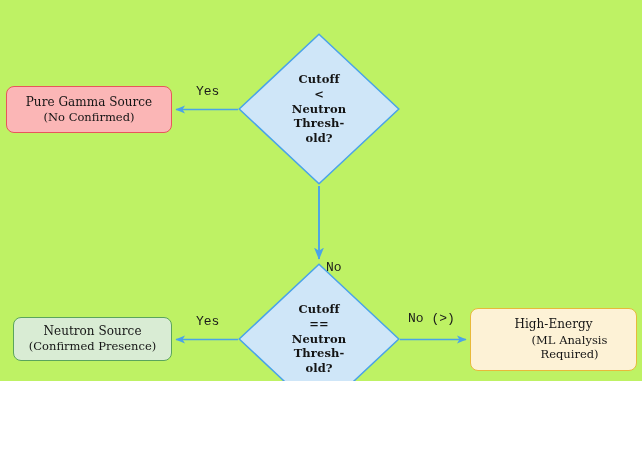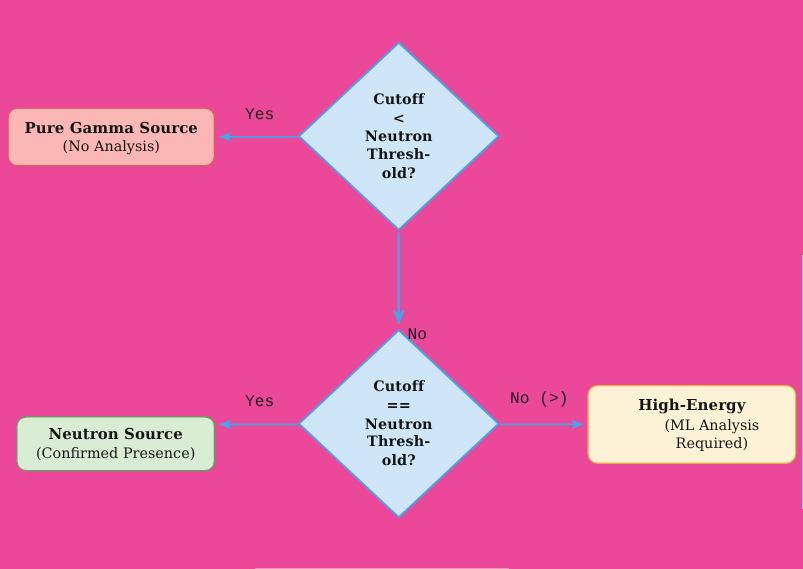--- a/index.html
+++ b/index.html
@@ -3,22 +3,22 @@
 <meta charset="utf-8">
 <style>
   html, body {
     margin: 0;
     padding: 0;
     background: #ffffff;
   }
   #canvas {
     position: relative;
     width: 642px;
-    height: 455px;
-    background: #ec4899;
+    height: 381px;
+    background: #bef264;
     overflow: hidden;
     font-family: "DejaVu Serif", "Liberation Serif", serif;
   }
 
   
   .diamond {
     position: absolute;
     width: 162px;
     height: 152px;
   }
@@ -56,21 +56,21 @@
     display: flex;
     flex-direction: column;
     align-items: center;
     justify-content: center;
     text-align: center;
     line-height: 1.26;
     color: #141414;
     font-family: "DejaVu Serif", "Liberation Serif", serif;
   }
   .box .l1 {
-    font-weight: bold;
+    font-weight: normal;
     font-size: 12px;
     letter-spacing: 0.05px;
     text-align: center;
   }
   .box .l2 {
     font-weight: normal;
     font-size: 11.5px;
   }
   .box .l3 {
     font-weight: normal;
@@ -80,21 +80,20 @@
 
   #box-pure-gamma {
     left: 6px;  top: 86px;  width: 166px; height: 47px;
     background: #fbb6b6;
     border: 1.3px solid #e8565b;
   }
   #box-neutron-source {
     left: 13px; top: 317px; width: 159px; height: 44px;
     background: #d9ecd4;
     border: 1.3px solid #5aa55c;
-    margin-top: 16px;
   }
   #box-high-energy {
     left: 470px; top: 308px; width: 167px; height: 63px;
     background: #fdf2d6;
     border: 1.3px solid #e8b93a;
   }
 
   
   .edge-label {
     position: absolute;
@@ -158,21 +157,21 @@
       <span>Cutoff</span>
       <span class="op">==</span>
       <span>Neutron</span>
       <span>Thresh-</span>
       <span>old?</span>
     </div>
   </div>
 
   <div class="box" id="box-pure-gamma">
     <div class="l1">Pure Gamma Source</div>
-    <div class="l2">(No Analysis)</div>
+    <div class="l2">(No Confirmed)</div>
   </div>
 
   <div class="box" id="box-neutron-source">
     <div class="l1">Neutron Source</div>
     <div class="l2">(Confirmed Presence)</div>
   </div>
 
   <div class="box" id="box-high-energy">
     <div class="l1">High-Energy</div>
     <div class="l3">(ML Analysis Required)</div>

